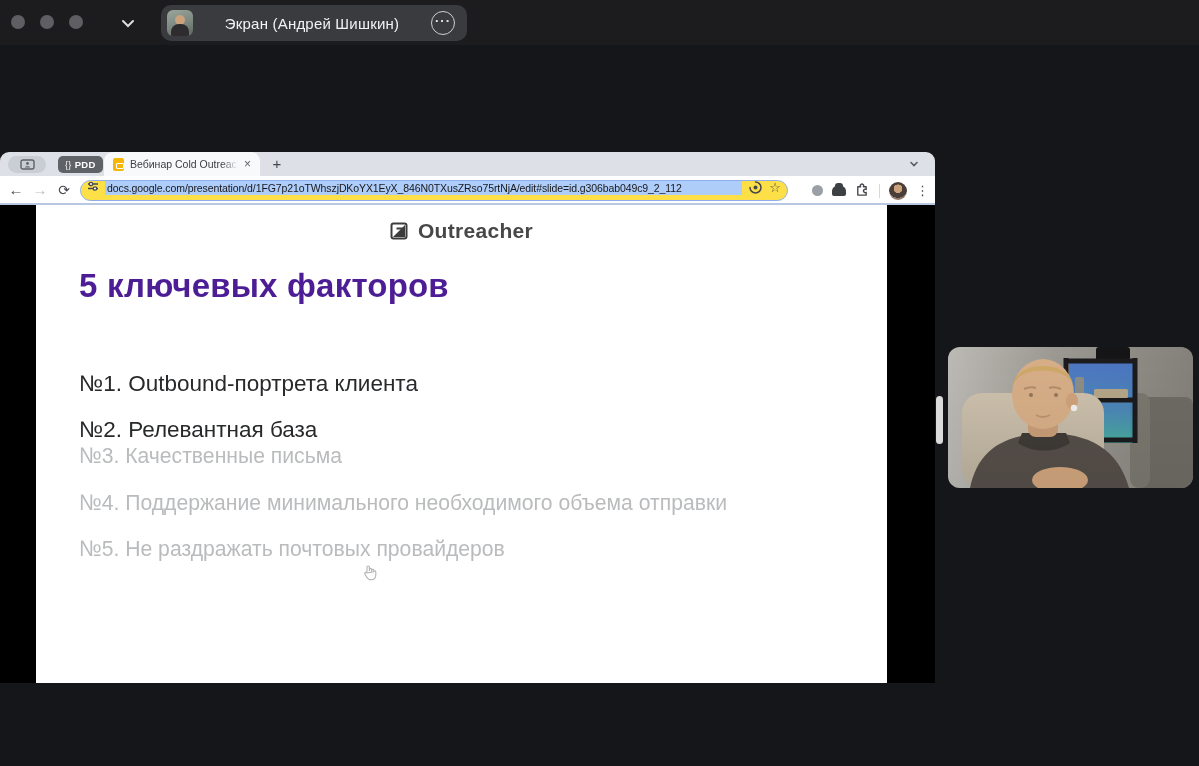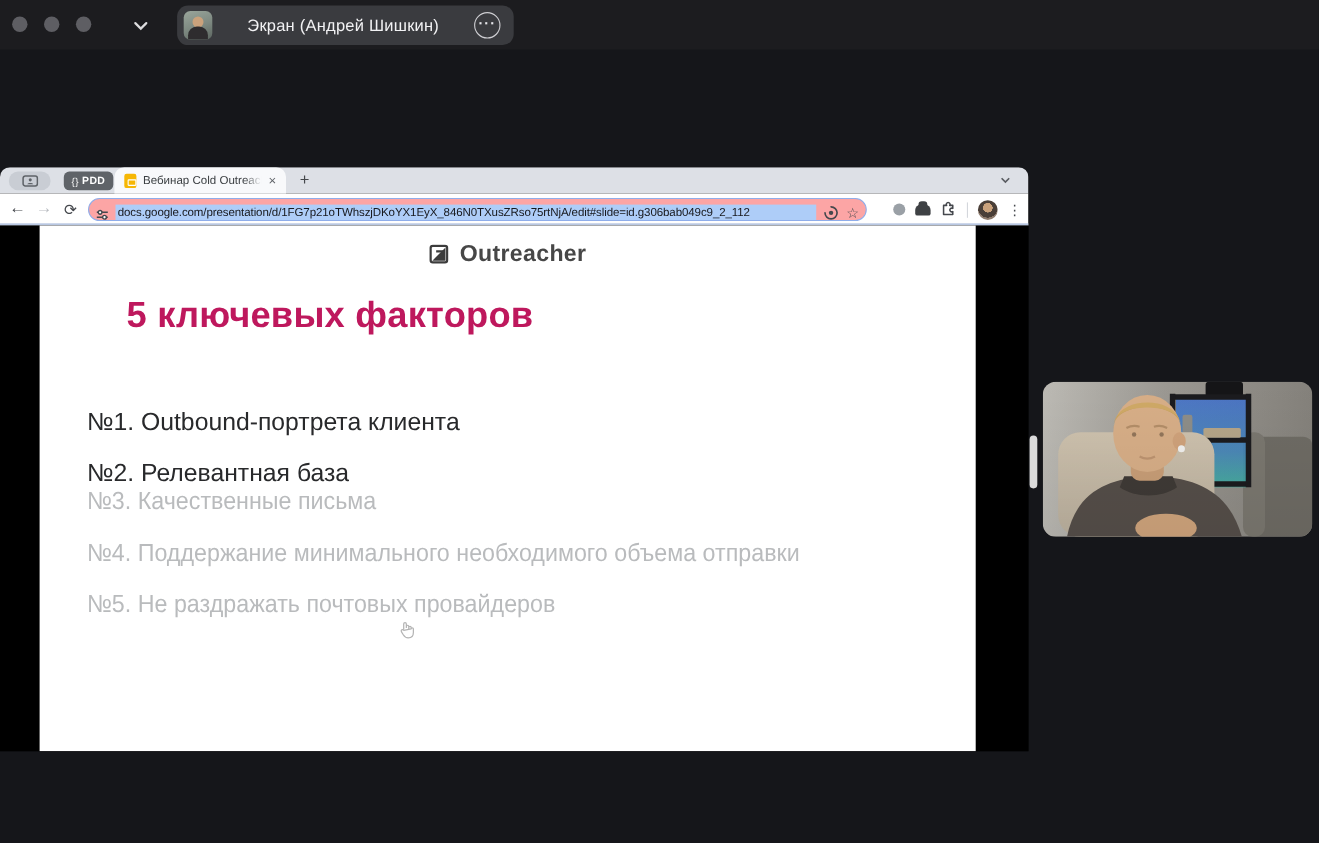--- a/index.html
+++ b/index.html
@@ -45,43 +45,43 @@
                  font-size:15px; text-align:center; line-height:17px; }
   #strip-chevron { position:absolute; right:10px; top:3px; width:22px; height:18px; border-radius:5px;
                    color:#5a5d62; display:flex; align-items:center; justify-content:center; }
 
   #toolbar { position:absolute; left:0; top:24px; width:935px; height:29px; background:#ffffff;
              border-bottom:2px solid #b8c7e2; display:flex; align-items:center; }
   .nav-ic { font-size:15px; color:#45484d; width:24px; text-align:center; }
   .nav-ic.disabled { color:#b9bcc1; }
   #back-btn{margin-left:4px;} #reload-btn{font-size:14px;}
   #omnibox { position:absolute; left:80px; top:4px; width:708px; height:21px; border-radius:11px;
-             border:1.5px solid #8fadea; background:#fca5a5; display:flex; align-items:flex-end; padding:0 6px; }
+             border:1.5px solid #8fadea; background:#fde047; display:flex; align-items:flex-start; padding:0 6px; }
   #tune-icon { flex:0 0 auto; margin-right:6px; }
   #url-text { font-size:10.5px; color:#17181c; background:#aecdf8; padding:1px 2px; white-space:nowrap;
               overflow:hidden; flex:1 1 auto; letter-spacing:-.1px; }
   #lens-icon,#star-icon { flex:0 0 auto; margin-left:7px; color:#45484d; }
   #star-icon { font-size:13px; line-height:1; }
   .ext-area { position:absolute; top:0; height:29px; display:flex; align-items:center; right:6px; gap:9px; }
   #ext-dot { width:11px; height:11px; border-radius:50%; background:#9aa0a6; }
   #ext-cloud { width:14px; height:10px; background:#3e4144; border-radius:5px 5px 2px 2px; position:relative; }
   #ext-cloud::before{ content:""; position:absolute; left:3px; top:-3px; width:8px; height:6px; border-radius:4px; background:#3e4144; }
   #toolbar-divider { width:1px; height:14px; background:#d4d7dc; }
   #profile-avatar { width:18px; height:18px; border-radius:50%;
                     background:radial-gradient(circle at 50% 38%, #caa27c 0 30%, #4a3f38 31% 62%, #8e7b6d 63%); }
   #menu-dots { color:#45484d; font-size:13px; }
 
   
   #content { position:absolute; left:0; top:53px; width:935px; height:478px; background:#000; }
   #slide { position:absolute; left:36px; top:0; width:851px; height:478px; background:#ffffff; }
   #logo { position:absolute; left:0; right:0; top:14px; display:flex; justify-content:center;
           align-items:center; gap:10px; }
   #logo-text { font-size:21px; color:#474747; font-weight:600; letter-spacing:.3px; }
-  #slide-heading { position:absolute; left:43px; top:62px; font-size:33px; font-weight:800; color:#be185d;
-                   letter-spacing:.2px;margin-left:36px; }
+  #slide-heading { position:absolute; left:43px; top:62px; font-size:33px; font-weight:800; color:#4c1d95;
+                   letter-spacing:.2px; }
   .slide-item { position:absolute; left:43px; font-size:22.5px; white-space:nowrap; }
   .item-active { color:#28292b;margin-top:21px; }
   .item-dim { color:#b9bbbd; transform:scaleX(.94); transform-origin:left; }
   #item-0{top:145px;} #item-1{top:191px;text-align:right;} #item-2{top:238px;} #item-3{top:285px;} #item-4{top:331px;}
   #slide-cursor { position:absolute; left:326px; top:359px; opacity:.65; }
 
   
   #panel-handle { position:absolute; left:936px; top:396px; width:7px; height:48px; border-radius:4px;
                   background:#dbdbdb; }
   #webcam { position:absolute; left:948px; top:347px; width:245px; height:141px; border-radius:12px;

